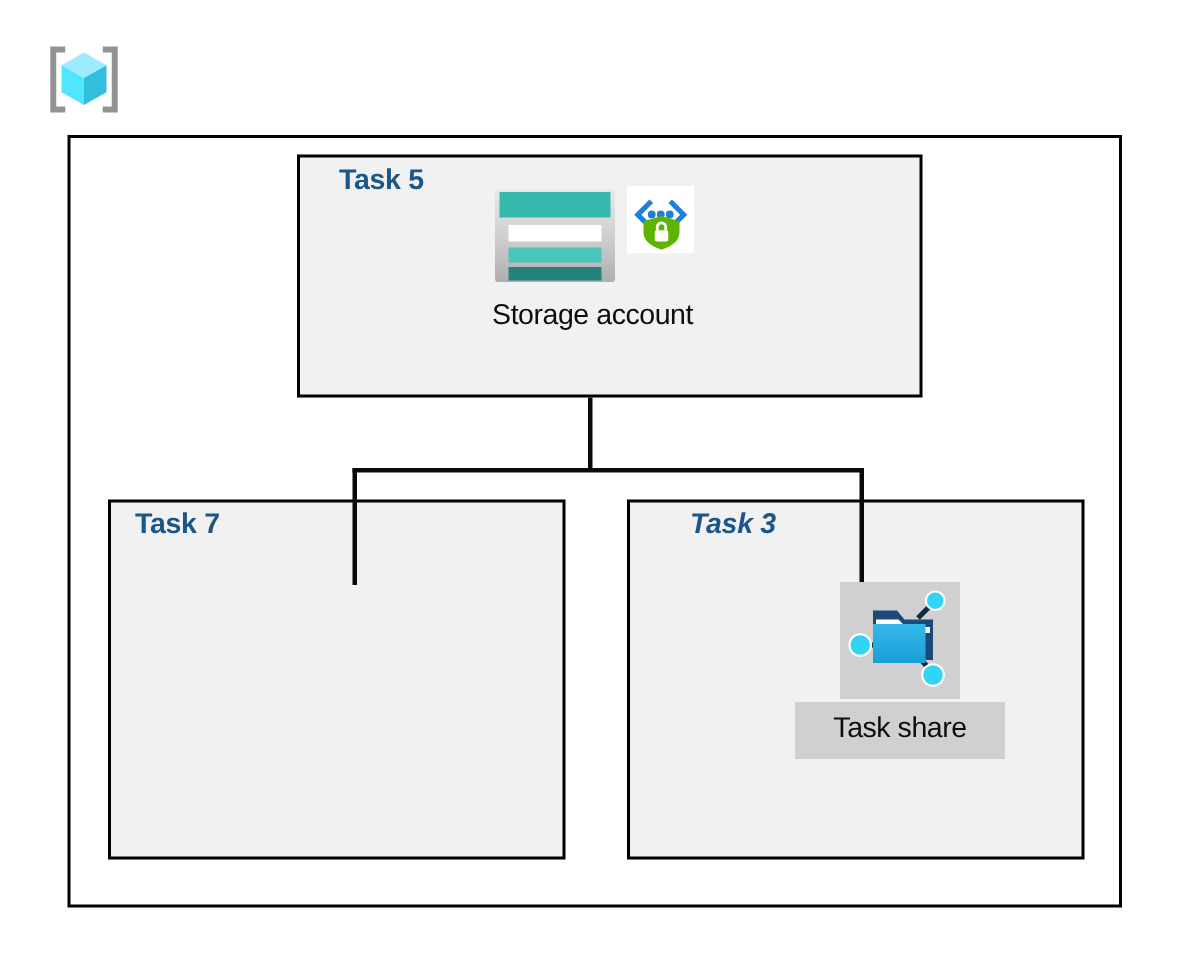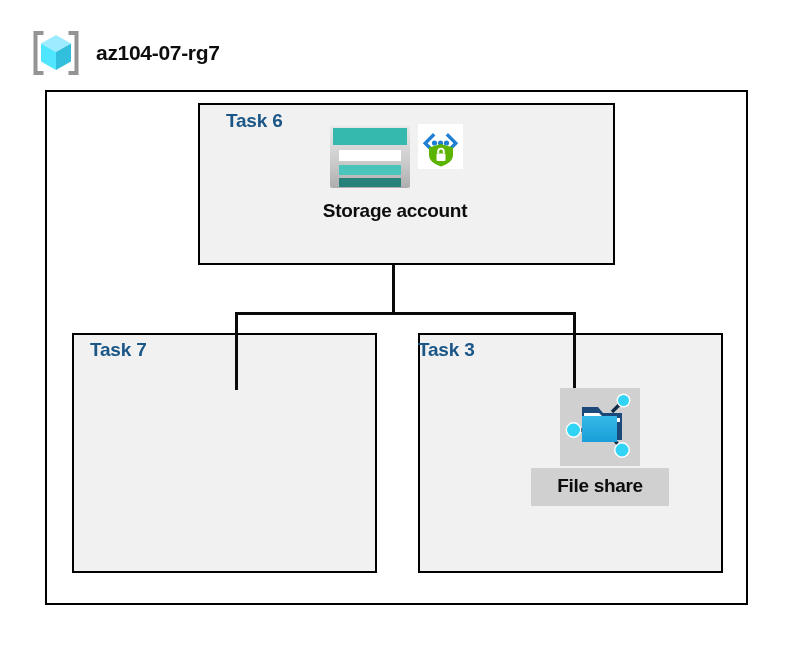--- a/index.html
+++ b/index.html
@@ -63,39 +63,39 @@
   .task-label {
     position: absolute;
     font-size: 19px;
     font-weight: bold;
     color: #1a5687;
     letter-spacing: -0.2px;
     white-space: nowrap;
   }
   #task1-label { left: 226px; top: 110px; }
   #task2-label { left: 90px;  top: 339px; }
-  #task3-label { left: 418px; top: 339px; }
+  #task3-label { left: 460px; top: 339px; font-style: italic; }
 
   
   .conn {
     position: absolute;
     background: #0a0a0a;
   }
   .conn-v { width: 2.5px; }
   .conn-h { height: 2.5px; }
   #conn-trunk    { left: 392px; top: 265px; height: 49px; }
   #conn-bus      { left: 235px; top: 312px; width: 340px; }
   #conn-leg-left { left: 235px; top: 312px; height: 78px; }
   #conn-leg-right{ left: 573px; top: 312px; height: 78px; }
 
   
   .node { position: absolute; display: flex; flex-direction: column; align-items: center; }
   .node-caption {
     font-size: 19px;
-    font-weight: bold;
+    font-weight: normal;
     color: #0d0d0d;
     letter-spacing: -0.3px;
     white-space: nowrap;
   }
 
   
   #node-storage { left: 290px; top: 124px; width: 210px; }
   #storage-icon-row { display: flex; align-items: flex-start; gap: 6px; height: 68px; }
   #storage-caption { margin-top: 8px; }
 
@@ -130,35 +130,34 @@
 
         <path d="M38.5 3 L48.5 3 L48.5 47 L38.5 47 L38.5 43 L44.5 43 L44.5 7 L38.5 7 Z" fill="#949494"></path>
 
         <path d="M26 7 L41 15.5 L26 24 L11 15.5 Z" fill="#9cebff"></path>
 
         <path d="M11 15.5 L26 24 L26 42 L11 33.5 Z" fill="#50e6ff"></path>
 
         <path d="M41 15.5 L41 33.5 L26 42 L26 24 Z" fill="#32bedd"></path>
       </svg>
     </span>
-    <span id="rg-title">az104-07-rg7</span>
   </div>
 
   <div id="rg-box"></div>
 
   <div id="task1-box" class="task-box"></div>
   <div id="task2-box" class="task-box"></div>
   <div id="task3-box" class="task-box"></div>
 
   <div id="conn-trunk" class="conn conn-v"></div>
   <div id="conn-bus" class="conn conn-h"></div>
   <div id="conn-leg-left" class="conn conn-v"></div>
   <div id="conn-leg-right" class="conn conn-v"></div>
 
-  <div id="task1-label" class="task-label">Task 6</div>
+  <div id="task1-label" class="task-label">Task 5</div>
   <div id="task2-label" class="task-label">Task 7</div>
   <div id="task3-label" class="task-label">Task 3</div>
 
   <div id="node-storage" class="node">
     <div id="storage-icon-row">
       <span>
         <svg width="84" height="66" viewBox="0 0 84 66" xmlns="http://www.w3.org/2000/svg">
           <defs>
             <linearGradient id="grayBody" x1="0" y1="0" x2="0" y2="1">
               <stop offset="0%" stop-color="#e8e8e8"></stop>
@@ -218,17 +217,17 @@
 
           <path d="M17 26 L52 26 L52 52 L17 52 Z" fill="url(#fsFront)"></path>
 
           <circle cx="58.5" cy="10.5" r="6.2" fill="#32d4f5" stroke="#ffffff" stroke-width="1.4"></circle>
           <circle cx="8.5" cy="40" r="7.2" fill="#32d4f5" stroke="#ffffff" stroke-width="1.4"></circle>
           <circle cx="57" cy="60" r="7.2" fill="#32d4f5" stroke="#ffffff" stroke-width="1.4"></circle>
         </svg>
       </span>
     </div>
     <div id="fs-caption-plate">
-      <span class="node-caption">File share</span>
+      <span class="node-caption">Task share</span>
     </div>
   </div>
 
 </div>
 
 </body></html>

